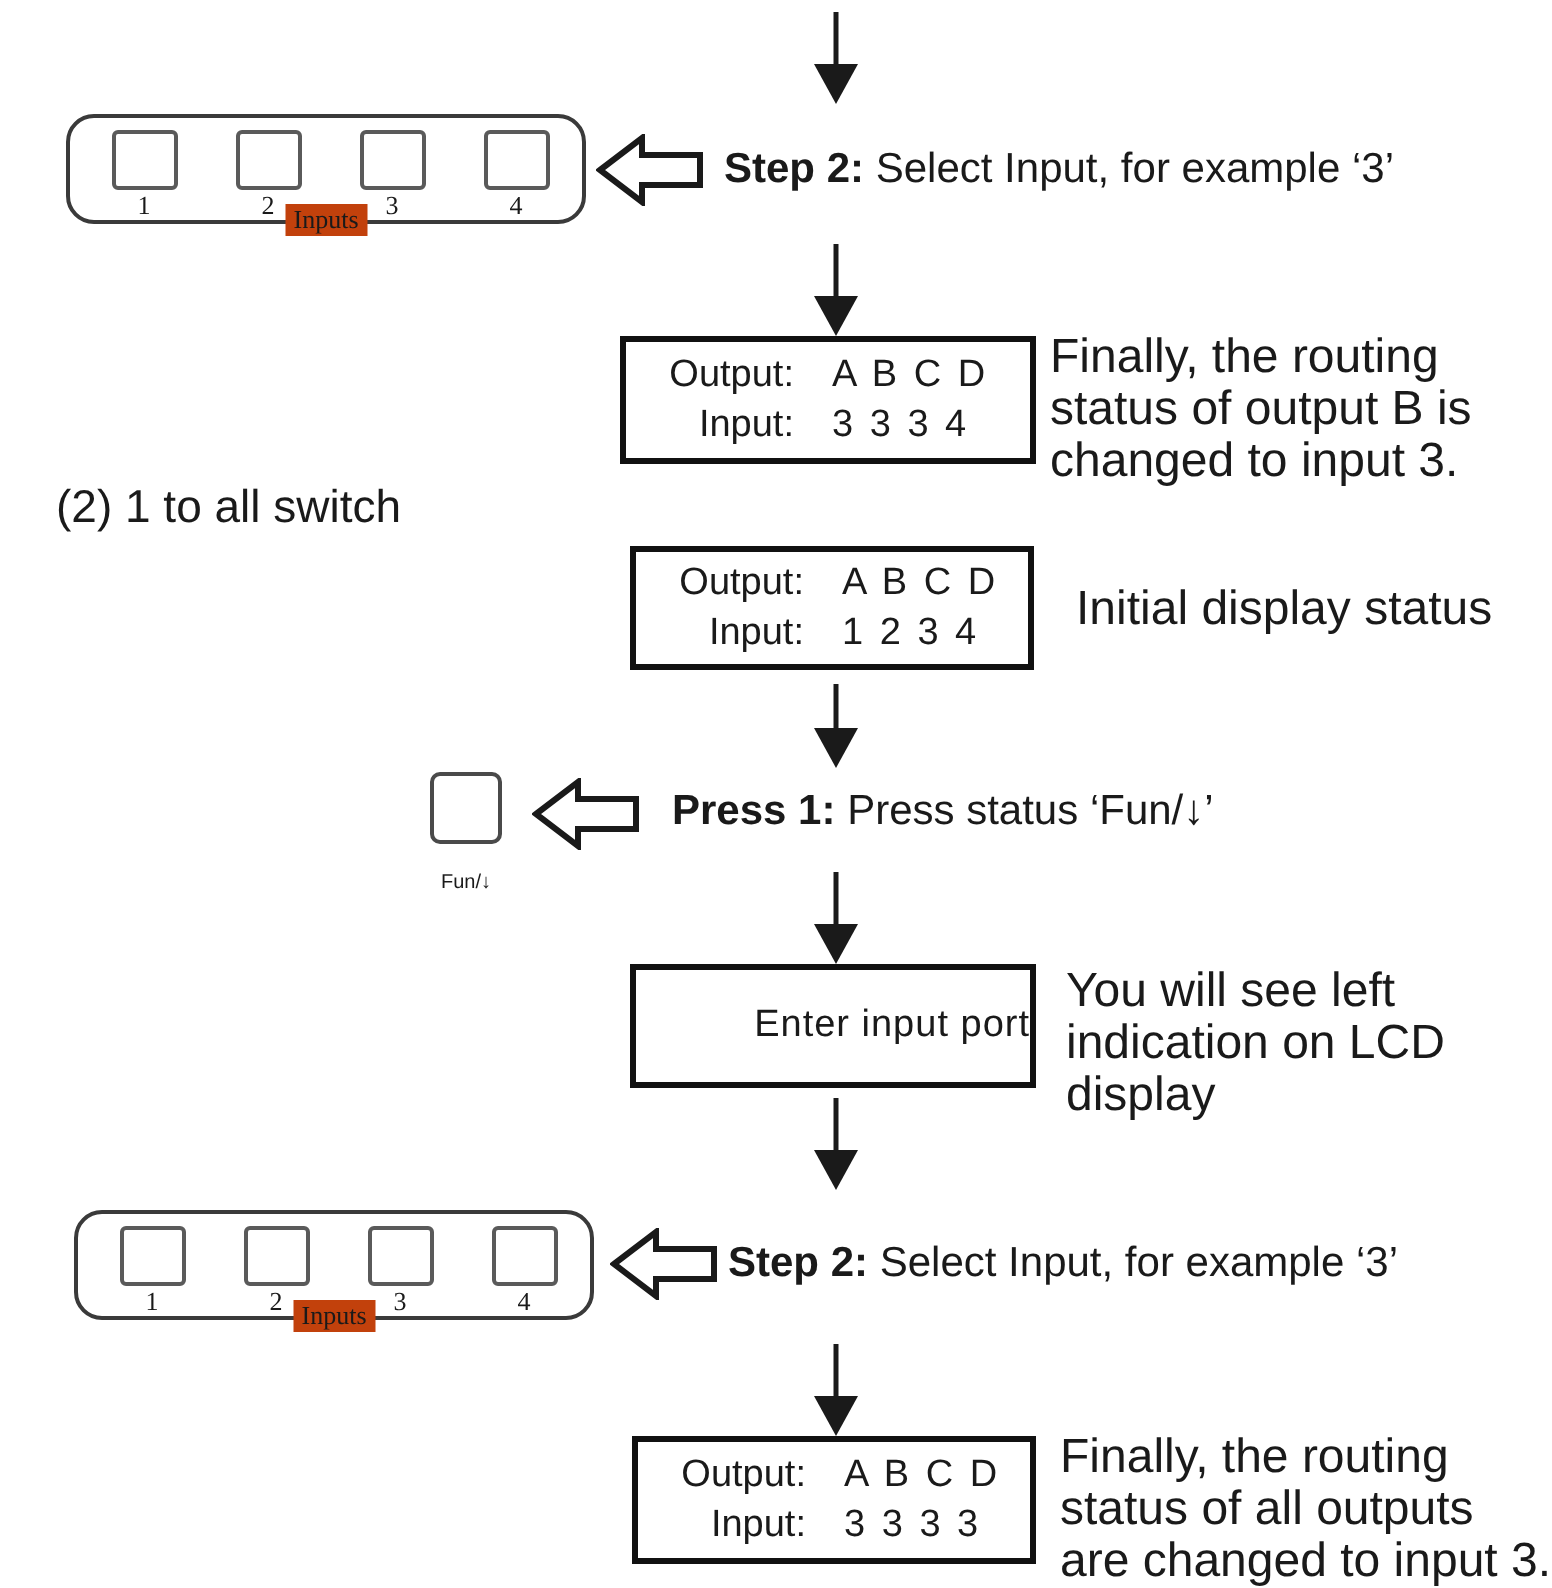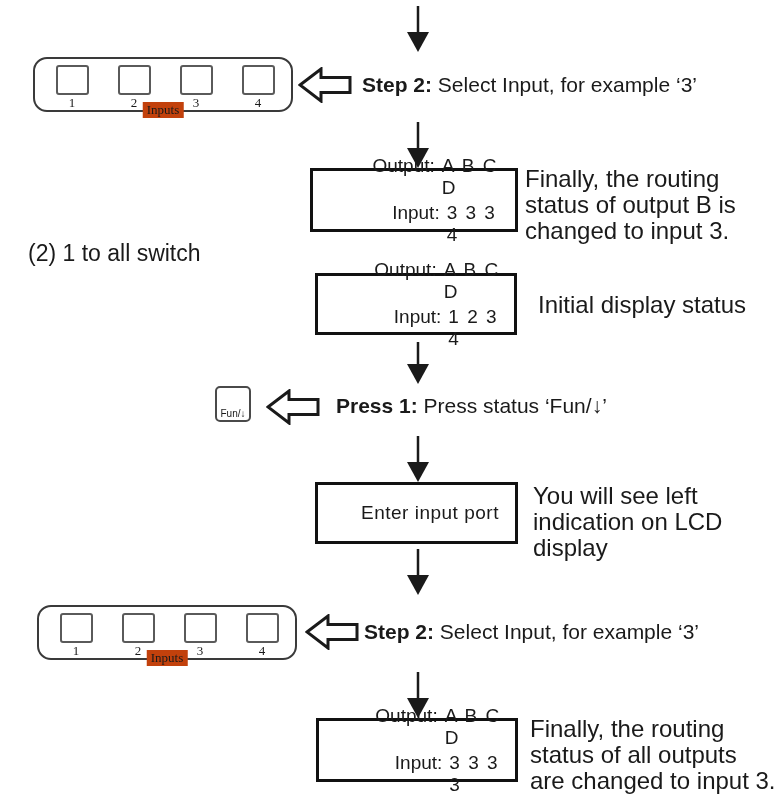--- a/index.html
+++ b/index.html
@@ -8,26 +8,26 @@
     width:776px;height:794px;position:relative;background:#ffffff;
     font-family:"Liberation Sans",sans-serif;color:#1a1a1a;overflow:hidden;
   }
   .abs{position:absolute;}
   
   .down-arrow{position:absolute;width:24px;}
   
   .lcd{
     position:absolute;border:3px solid #111;background:#fff;box-sizing:border-box;
     display:flex;flex-direction:column;justify-content:center;gap:3px;
-    font-size:19px;line-height:22px;padding-left:43px;
+    font-size:19px;line-height:22px;
   }
   .lcd-row{display:flex;}
   .lcd-label{width:84px;text-align:right;margin-right:7px;}
-  .lcd-value{letter-spacing:1.5px;}
-  .lcd-center{text-align:left;letter-spacing:0.5px;}
+  .lcd-value{letter-spacing:1.5px;margin-left:12px;}
+  .lcd-center{text-align:right;letter-spacing:0.5px;}
   
   .note{position:absolute;font-size:24px;line-height:26px;white-space:pre-line;}
   
   .step{position:absolute;font-size:21px;white-space:nowrap;}
   .step b{font-weight:bold;}
   
   .heading{position:absolute;font-size:23px;font-weight:normal;}
   
   .panel{
     position:absolute;width:260px;height:55px;box-sizing:border-box;
@@ -120,21 +120,21 @@
   </div>
 </div>
 <div class="note" style="left:538px;top:292px;width:238px;">Initial display status</div>
 
 <svg class="down-arrow" style="left:406px;top:342px;height:42px;" viewBox="0 0 24 42">
   <line x1="12" y1="0" x2="12" y2="25" stroke="#1a1a1a" stroke-width="2.5"></line>
   <polygon points="1,22 23,22 12,42" fill="#1a1a1a"></polygon>
 </svg>
 
 <div class="fun-btn" style="left:215px;top:386px;"></div>
-<div class="fun-label" style="left:205px;top:408px;">Fun/↓</div>
+<div class="fun-label" style="left:205px;top:436px;">Fun/↓</div>
 <svg class="abs" style="left:266px;top:389px;" width="54" height="36" viewBox="0 0 54 36">
   <polygon points="2,18 23,2 23,10.5 52,10.5 52,25.5 23,25.5 23,34" fill="#ffffff" stroke="#1a1a1a" stroke-width="3"></polygon>
 </svg>
 <div class="step" style="left:336px;top:394px;">
   <b>Press 1:</b><span> Press status ‘Fun/↓’</span>
 </div>
 
 <svg class="down-arrow" style="left:406px;top:436px;height:46px;" viewBox="0 0 24 46">
   <line x1="12" y1="0" x2="12" y2="29" stroke="#1a1a1a" stroke-width="2.5"></line>
   <polygon points="1,26 23,26 12,46" fill="#1a1a1a"></polygon>

